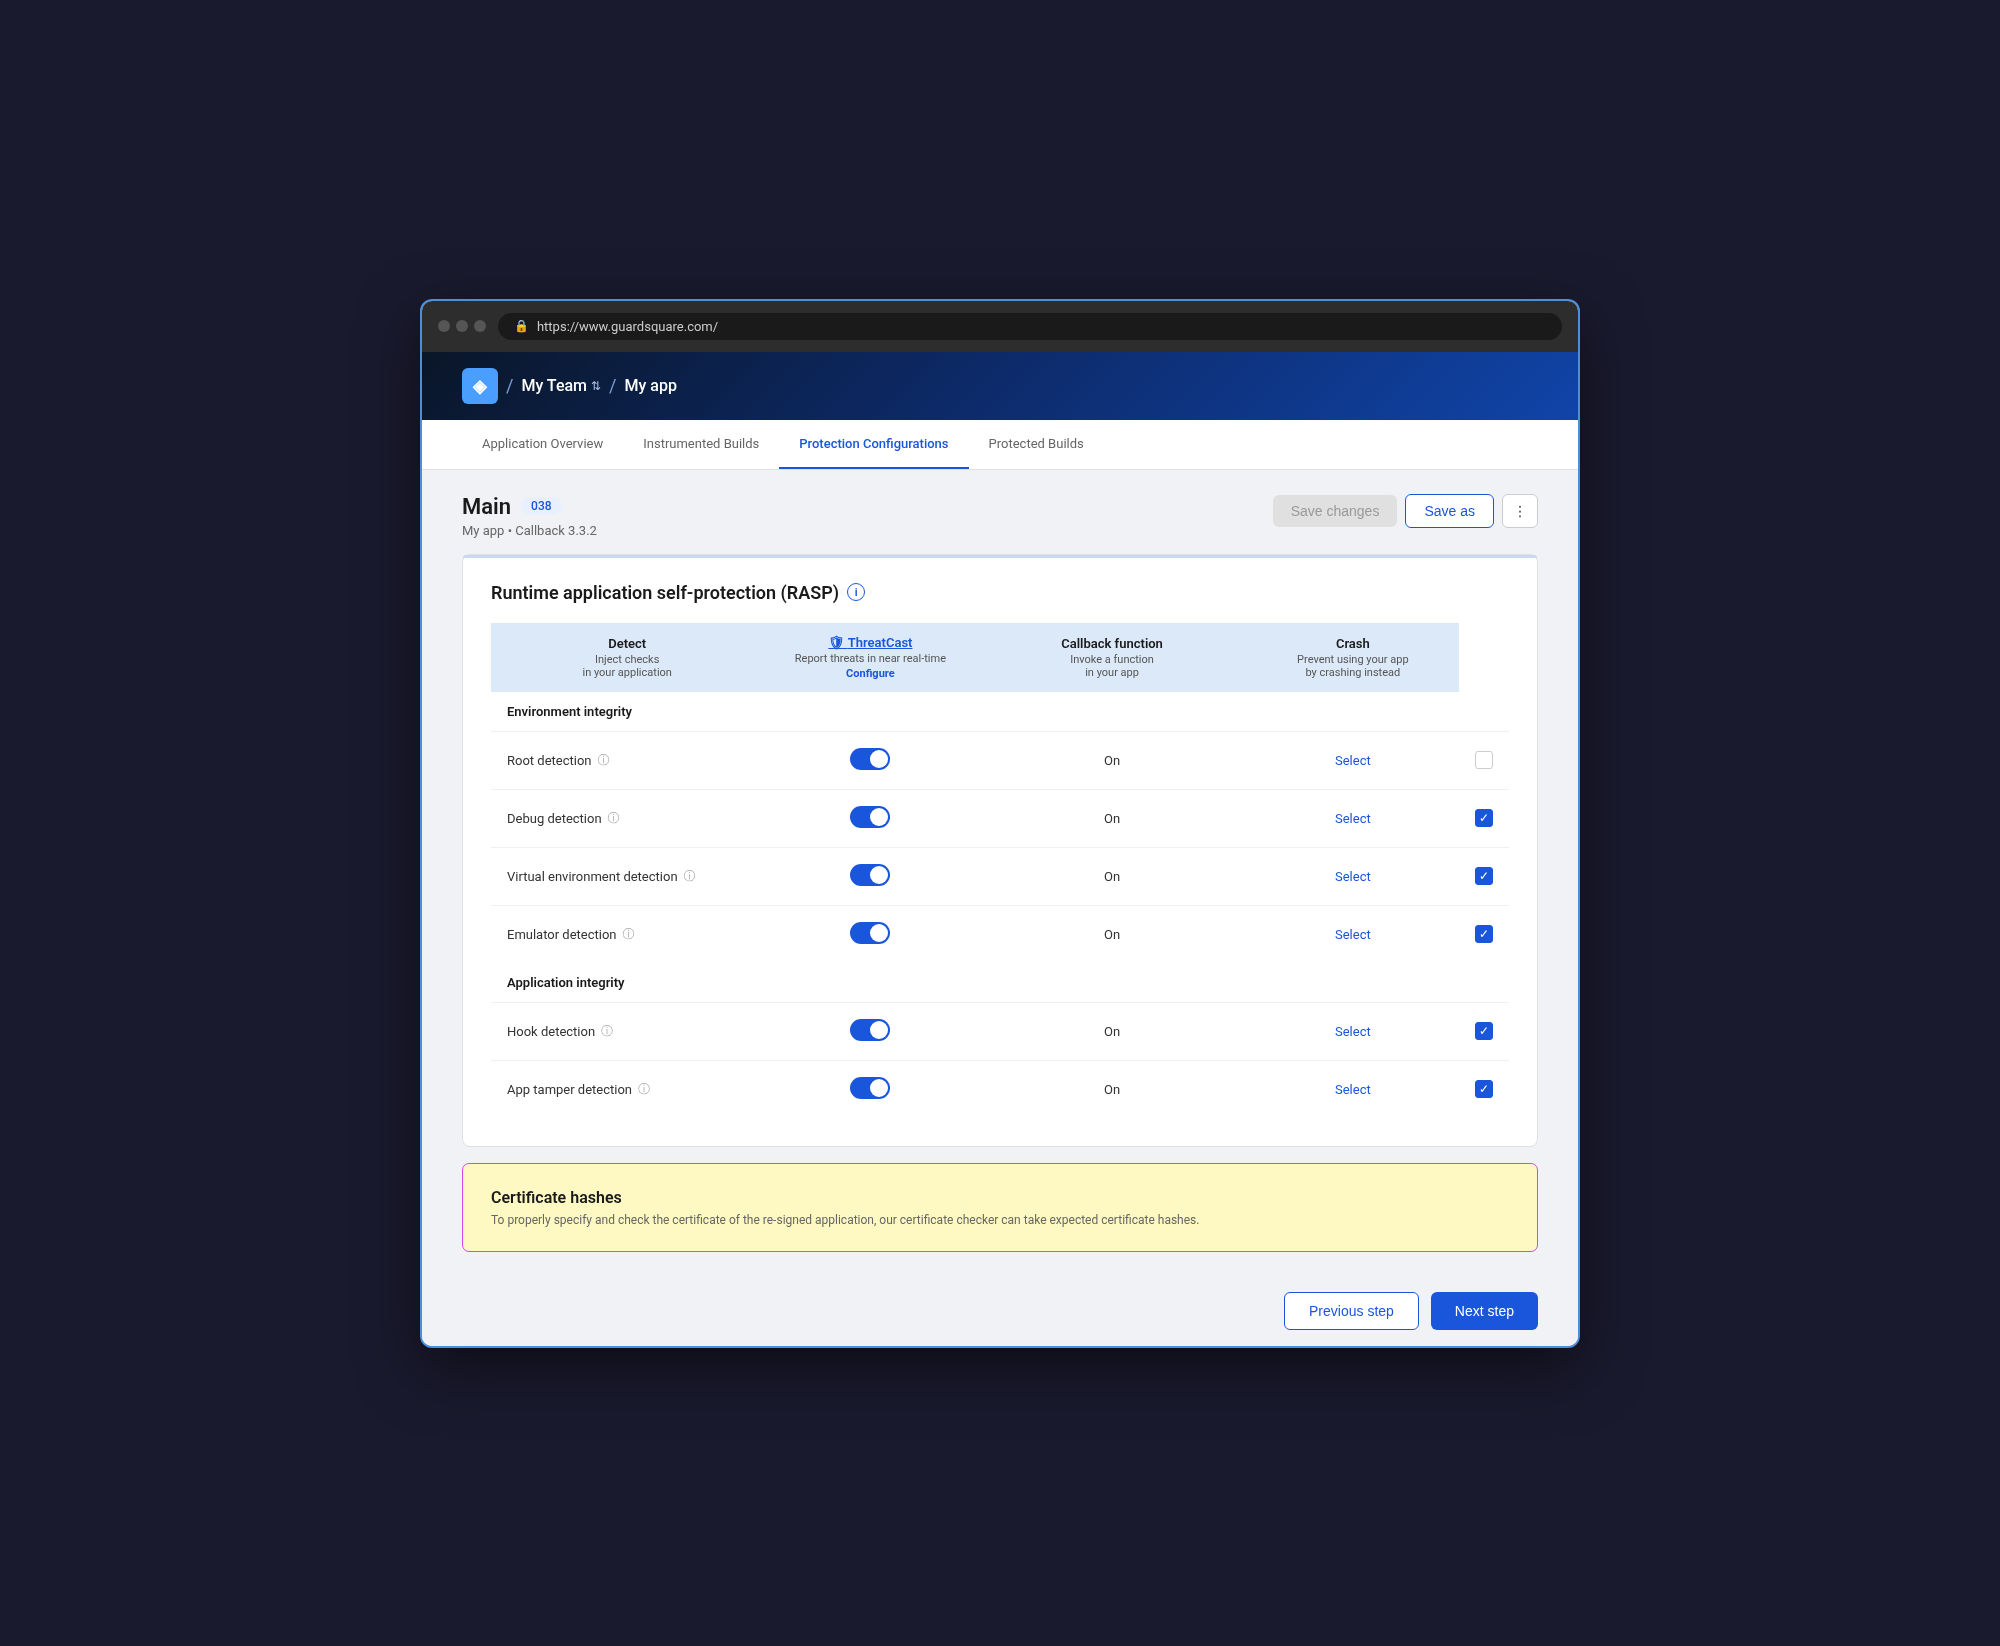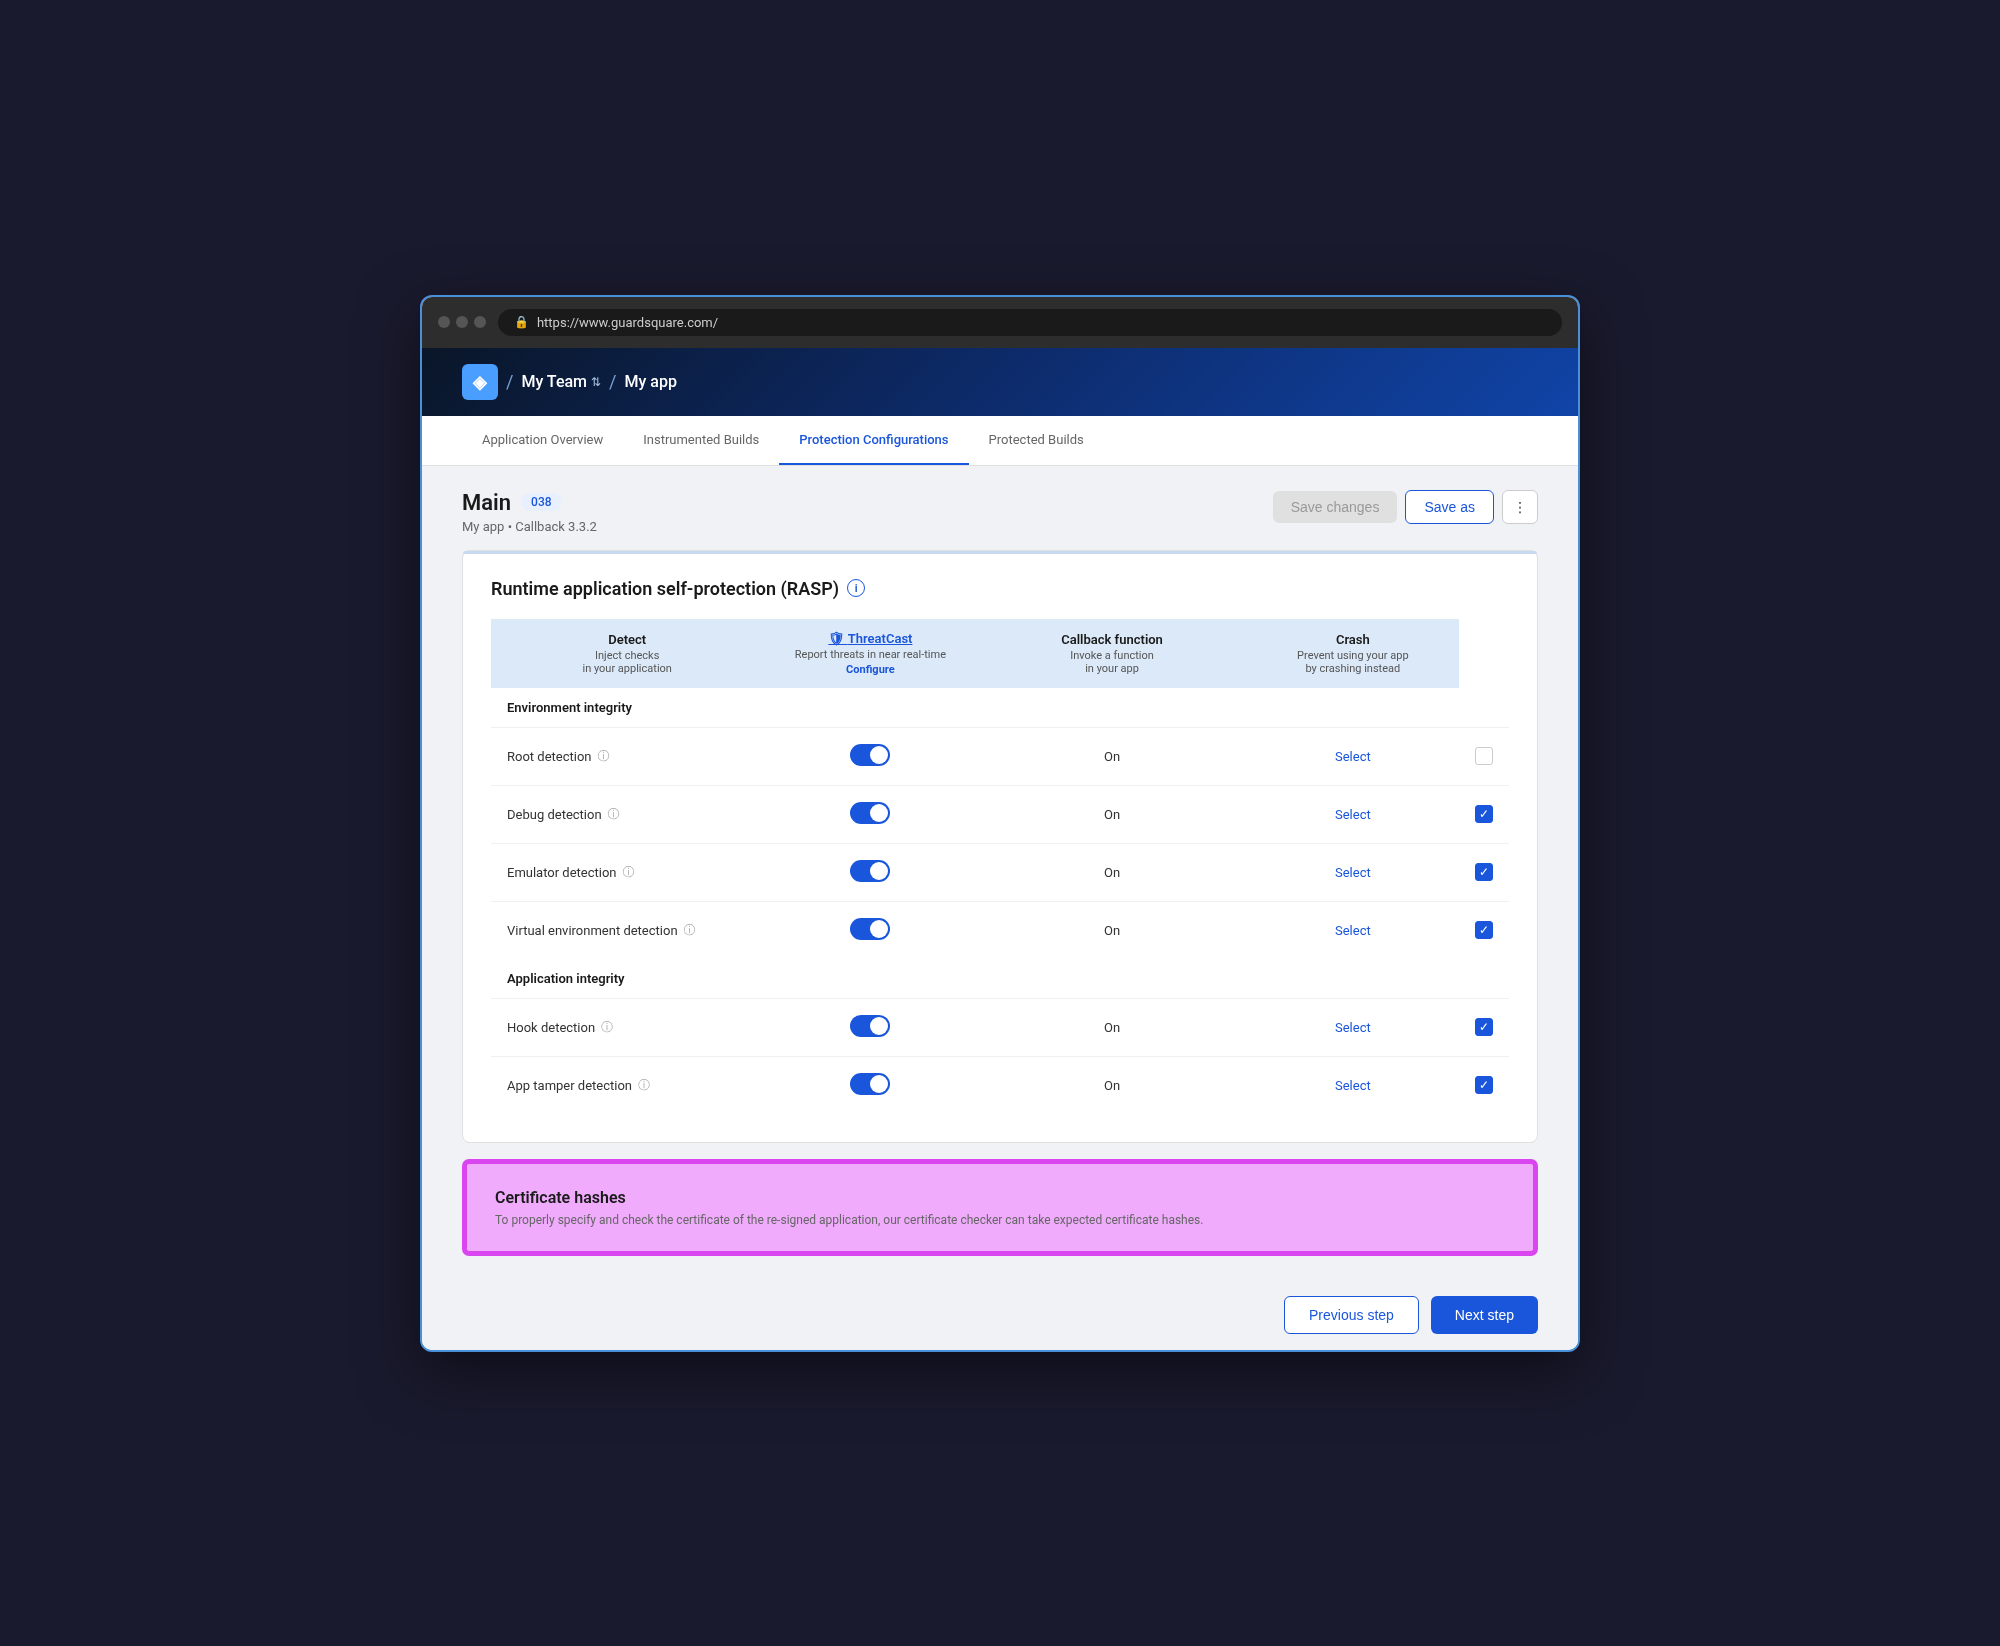--- a/index.html
+++ b/index.html
@@ -281,24 +281,24 @@
       transform: translate(-50%, -50%);
     }
     .cert-message {
       font-size: 12px;
       color: #555;
       text-align: center;
     }
     .cert-link { color: #1a56db; text-decoration: none; }
     
     .cert-card {
-      background: #f0abfc;
+      background: #fef9c3;
       border-radius: 7px;
       padding: 24px 28px;
-      border: 5px solid #d946ef;
+      border: 1px solid #d946ef;
     }
     .cert-section-title { font-size: 16px; font-weight: 600; color: #1a1a1a; margin-bottom: 6px; }
     .cert-desc { font-size: 12px; color: #666; }
     
     .footer-actions {
       display: flex;
       justify-content: flex-end;
       gap: 12px;
       padding: 16px 40px;
       background: #f0f2f5;
@@ -468,42 +468,42 @@
               <a class="select-link">Select</a>
             </td>
             <td class="crash-cell">
               <span class="checkbox checked"></span>
             </td>
           </tr>
 
           <tr class="feature-row">
             <td>
               <span class="feature-name">
-                <span>Emulator detection</span>
+                <span>Virtual environment detection</span>
                 <span class="help-icon">ⓘ</span>
               </span>
             </td>
             <td class="toggle-cell">
               <span class="toggle"></span>
             </td>
             <td class="toggle-cell">
               <span class="on-text">On</span>
             </td>
             <td class="toggle-cell">
               <a class="select-link">Select</a>
             </td>
             <td class="crash-cell">
               <span class="checkbox checked"></span>
             </td>
           </tr>
 
           <tr class="feature-row">
             <td>
               <span class="feature-name">
-                <span>Virtual environment detection</span>
+                <span>Emulator detection</span>
                 <span class="help-icon">ⓘ</span>
               </span>
             </td>
             <td class="toggle-cell">
               <span class="toggle"></span>
             </td>
             <td class="toggle-cell">
               <span class="on-text">On</span>
             </td>
             <td class="toggle-cell">

